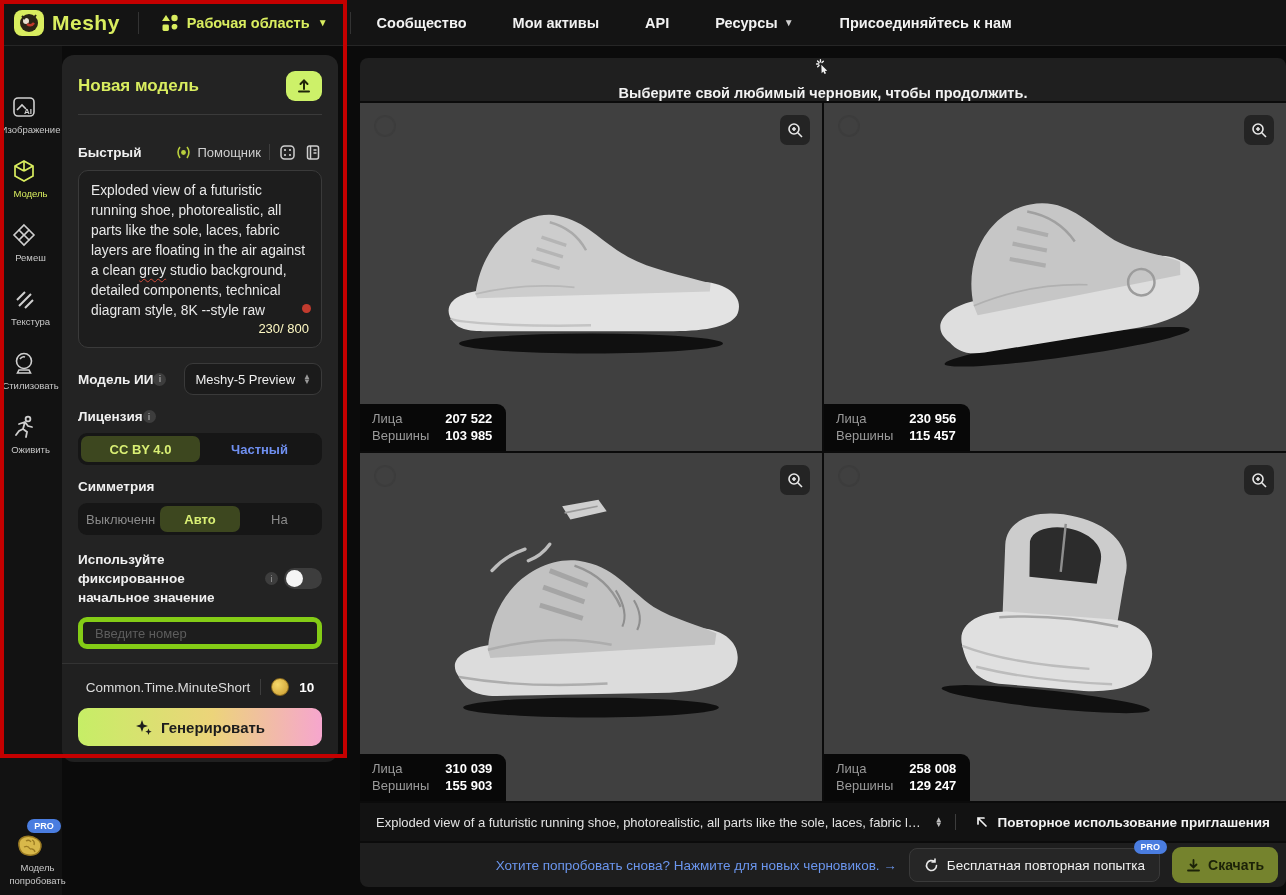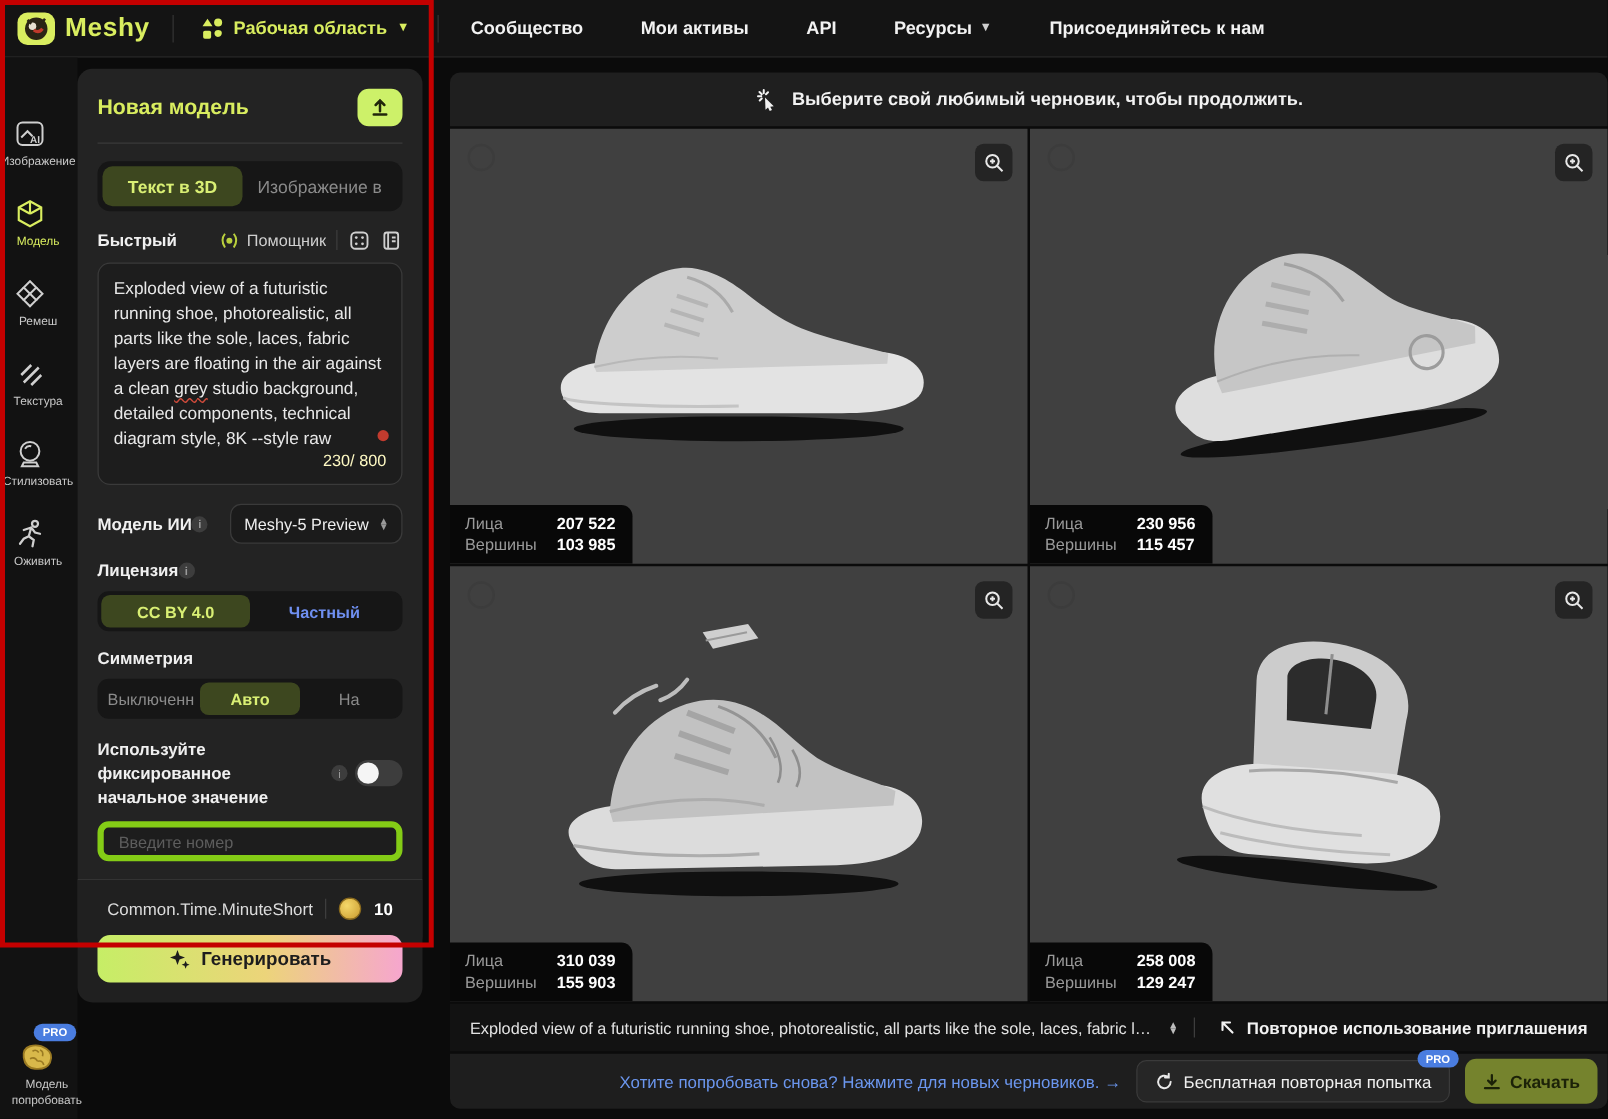--- a/index.html
+++ b/index.html
@@ -101,21 +101,21 @@
                   display:flex; align-items:center; justify-content:center; gap:8px; }
 
   
   .annotation { position:absolute; left:0; top:0; width:347px; height:758px;
                 border:4px solid #c40000; pointer-events:none; z-index:50; }
 
   
   .main { position:absolute; left:360px; top:58px; width:926px; height:829px; }
   .main-header { height:43px; background:#1f1f1f; border-radius:8px 8px 0 0;
                  display:flex; align-items:center; justify-content:center; gap:10px;
-                 font-size:14.5px; font-weight:bold; color:#f2f2f2; }
+                 font-size:14.5px; font-weight:bold; color:#f2f2f2;flex-direction:column; }
   .grid { margin-top:2px; height:698px; display:grid; grid-template-columns:1fr 1fr;
           grid-template-rows:1fr 1fr; gap:2px; background:#0b0b0b; }
   .card { background:#404040; position:relative; overflow:hidden; cursor:pointer; }
   .radio { position:absolute; left:14px; top:12px; width:22px; height:22px; border-radius:50%;
            border:2px solid #3c3c3c; cursor:pointer; }
   .zoom-btn { position:absolute; right:12px; top:12px; width:30px; height:30px; border-radius:7px;
               background:#242424; display:flex; align-items:center; justify-content:center; cursor:pointer; }
   .shoe-wrap { position:absolute; left:50%; top:46%; transform:translate(-50%,-50%); }
   .stats { position:absolute; left:0; bottom:0; background:rgba(0,0,0,.88); border-radius:0 9px 0 0;
            padding:7px 14px 8px 12px; display:grid; grid-template-columns:auto auto; column-gap:16px; row-gap:2px;
@@ -242,24 +242,20 @@
     <div class="panel-head">
       <span class="panel-title">Новая модель</span>
       <button class="upload-btn">
         <svg width="16" height="16" viewBox="0 0 16 16" fill="none" stroke="#20260a" stroke-width="2" stroke-linecap="round">
             <path d="M8 11 V3 M4.5 6 L8 2.5 L11.5 6 M3 13.5 h10"></path>
           </svg>
       </button>
     </div>
     <div class="panel-hr"></div>
 
-    <div class="tabs">
-      <div class="tab active">Текст в 3D</div>
-      <div class="tab inactive">Изображение в</div>
-    </div>
 
     <div class="mode-row">
       <span class="mode-label">Быстрый</span>
       <span class="assistant">
         <svg width="17" height="15" viewBox="0 0 17 15" fill="none" stroke="#b9cf3d" stroke-width="1.6">
             <path d="M5 2 q-4 5 0 11 M12 2 q4 5 0 11"></path>
             <circle cx="8.5" cy="7.5" r="2.4" fill="#b9cf3d" stroke="none"></circle>
           </svg>
         <span>Помощник</span>
       </span>

